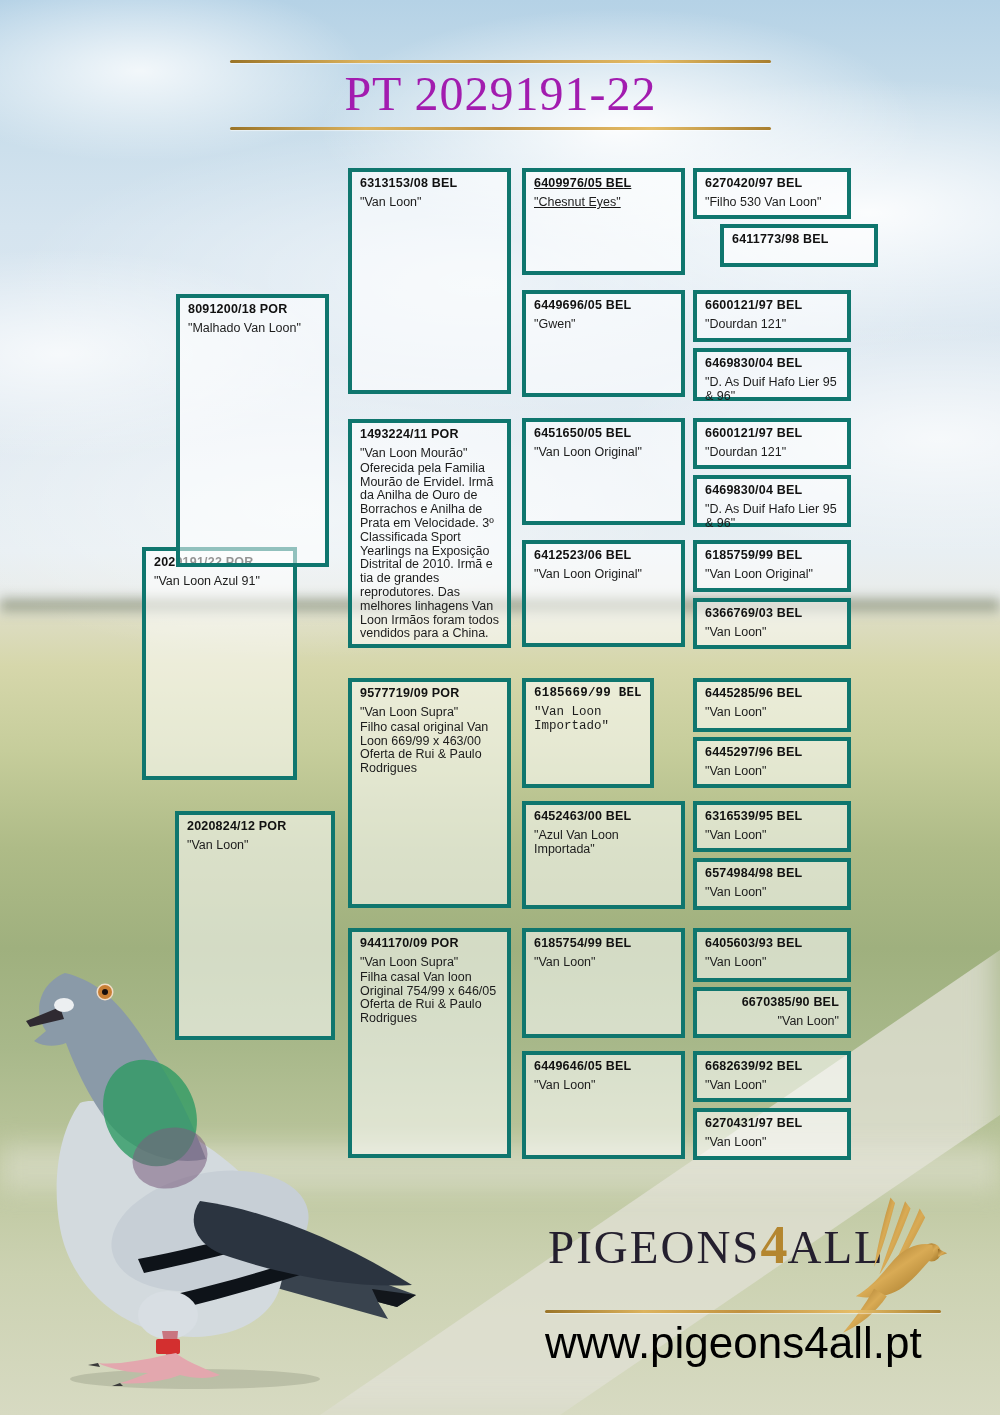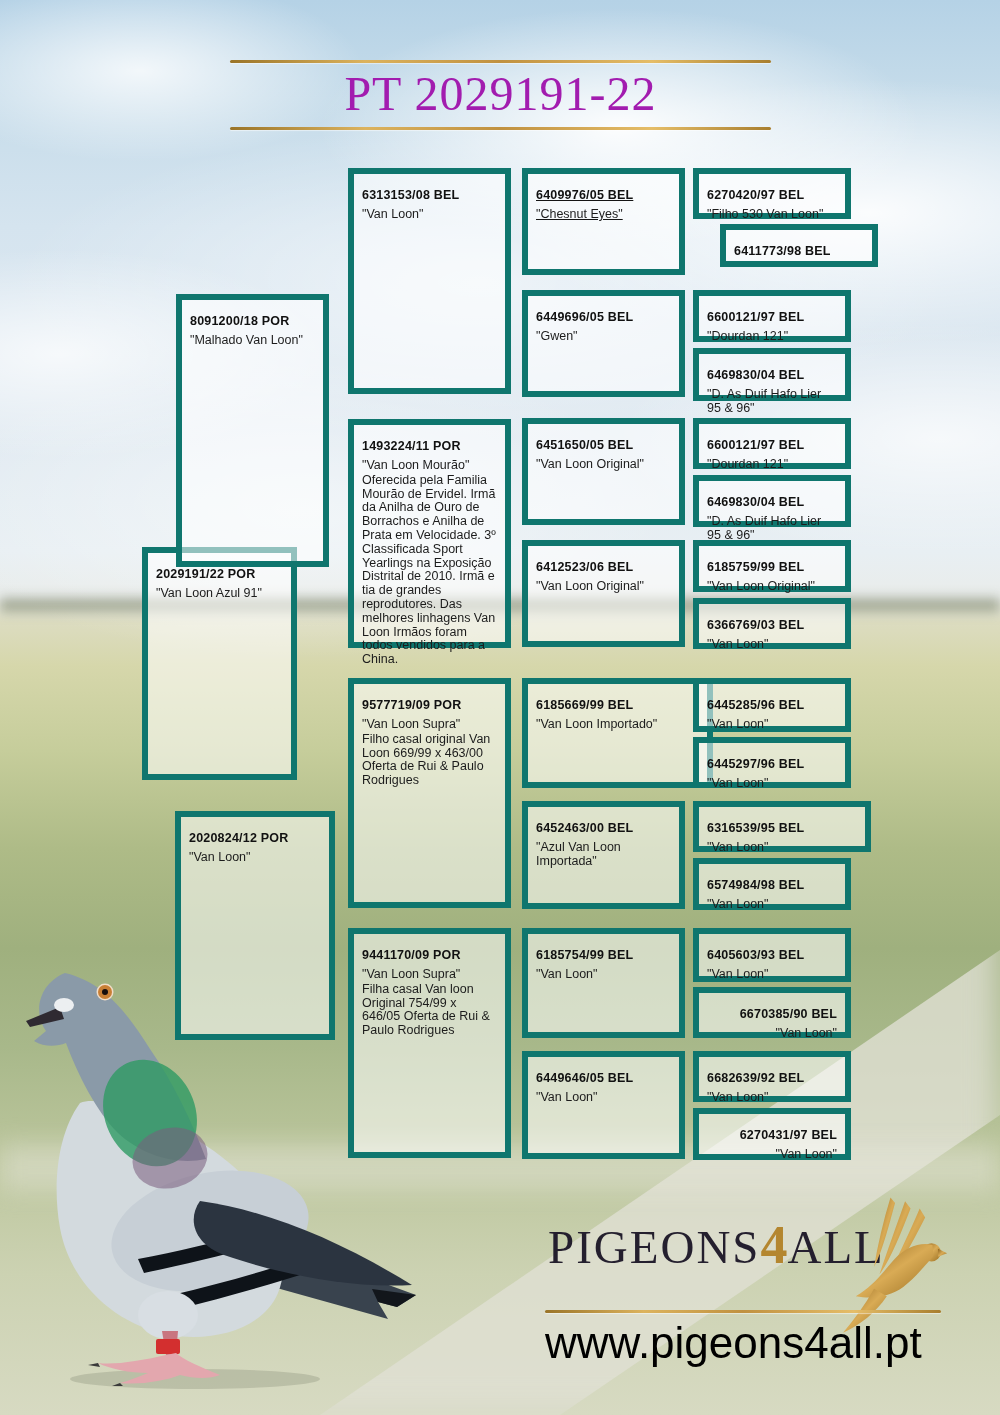--- a/index.html
+++ b/index.html
@@ -25,22 +25,22 @@
   .bg-streak{position:absolute;left:0;top:1145px;width:100%;height:45px;
     background:rgba(230,230,218,.5);filter:blur(12px);}
   
   .title-wrap{position:absolute;left:230px;top:60px;width:541px;}
   .gold-line{height:3px;border-radius:2px;background:
     linear-gradient(90deg,#9a7428,#dcb35e 25%,#c09140 50%,#e5bd68 78%,#a87e2e);
     box-shadow:0 1px 1px rgba(255,255,255,.5);}
   .page-title{margin:6px 0 8px 0;text-align:center;font-family:"Liberation Serif",serif;
     font-weight:normal;font-size:48px;line-height:50px;color:#a21caf;letter-spacing:1px;}
   
-  .pbox{position:absolute;box-sizing:border-box;border:6px solid #0f766e;
-    background:rgba(255,255,255,.55);padding:14px 8px;color:#141414;}
+  .pbox{position:absolute;box-sizing:border-box;border:4px solid #0f766e;
+    background:rgba(255,255,255,.55);padding:4px 8px;color:#141414;}
   .ring{font-size:12.5px;font-weight:bold;line-height:15px;margin-bottom:5px;
     letter-spacing:.2px;color:#111;}
   .pname,.pdesc{font-size:12.5px;line-height:13.8px;color:#1c1c1c;}
   .pname{margin-bottom:1px;}
   
   .logo-row{position:absolute;left:548px;top:1214px;width:330px;text-align:left;
     font-family:"Liberation Serif",serif;color:#241f2e;white-space:nowrap;}
   .logo-main{font-size:47px;letter-spacing:2px;}
   .logo-four{font-size:54px;color:#b4862f;font-weight:bold;letter-spacing:0;}
   .logo-bird{position:absolute;left:843px;top:1192px;}
@@ -108,21 +108,21 @@
     <div class="pname">"Gwen"</div>
   </div>
   <div class="pbox" style="left:522px;top:418px;width:163px;height:107px;">
     <div class="ring">6451650/05 BEL</div>
     <div class="pname">"Van Loon Original"</div>
   </div>
   <div class="pbox" style="left:522px;top:540px;width:163px;height:107px;">
     <div class="ring">6412523/06 BEL</div>
     <div class="pname">"Van Loon Original"</div>
   </div>
-  <div class="pbox" style="left:522px;top:678px;width:191px;height:110px;">
+  <div class="pbox" style="left:522px;top:678px;width:132px;height:110px;font-family:Liberation Mono, monospace;">
     <div class="ring">6185669/99 BEL</div>
     <div class="pname">"Van Loon Importado"</div>
   </div>
   <div class="pbox" style="left:522px;top:801px;width:163px;height:108px;">
     <div class="ring">6452463/00 BEL</div>
     <div class="pname">"Azul Van Loon Importada"</div>
   </div>
   <div class="pbox" style="left:522px;top:928px;width:163px;height:110px;">
     <div class="ring">6185754/99 BEL</div>
     <div class="pname">"Van Loon"</div>
@@ -165,41 +165,41 @@
     <div class="pname">"Van Loon"</div>
   </div>
   <div class="pbox" style="left:693px;top:678px;width:158px;height:54px;">
     <div class="ring">6445285/96 BEL</div>
     <div class="pname">"Van Loon"</div>
   </div>
   <div class="pbox" style="left:693px;top:737px;width:158px;height:51px;">
     <div class="ring">6445297/96 BEL</div>
     <div class="pname">"Van Loon"</div>
   </div>
-  <div class="pbox" style="left:693px;top:801px;width:178px;height:51px;">
+  <div class="pbox" style="left:693px;top:801px;width:158px;height:51px;">
     <div class="ring">6316539/95 BEL</div>
     <div class="pname">"Van Loon"</div>
   </div>
   <div class="pbox" style="left:693px;top:858px;width:158px;height:52px;">
     <div class="ring">6574984/98 BEL</div>
     <div class="pname">"Van Loon"</div>
   </div>
   <div class="pbox" style="left:693px;top:928px;width:158px;height:54px;">
     <div class="ring">6405603/93 BEL</div>
     <div class="pname">"Van Loon"</div>
   </div>
   <div class="pbox" style="left:693px;top:987px;width:158px;height:51px;text-align:right;">
     <div class="ring">6670385/90 BEL</div>
     <div class="pname">"Van Loon"</div>
   </div>
   <div class="pbox" style="left:693px;top:1051px;width:158px;height:51px;">
     <div class="ring">6682639/92 BEL</div>
     <div class="pname">"Van Loon"</div>
   </div>
-  <div class="pbox" style="left:693px;top:1108px;width:158px;height:52px;text-align:right;">
+  <div class="pbox" style="left:693px;top:1108px;width:158px;height:52px;">
     <div class="ring">6270431/97 BEL</div>
     <div class="pname">"Van Loon"</div>
   </div>
 
   <svg class="logo-bird" style="left:20px;top:963px;width:400px;height:430px;position:absolute;" viewBox="0 0 400 430">
     <ellipse cx="175" cy="416" rx="125" ry="10" fill="rgba(70,80,60,0.18)"></ellipse>
     <path d="M240,275 L396,332 L377,344 L358,339 L368,356 L246,322 Z" fill="#39434e"></path>
     <path d="M352,326 L396,332 L377,344 L358,339 Z" fill="#12161b"></path>
     <path d="M60,140 C38,170 32,220 40,265 C50,320 95,362 150,372 C200,380 245,362 258,330 C270,300 262,262 240,232 C215,198 170,168 125,152 C100,143 75,134 60,140 Z" fill="#d3dade"></path>
     <ellipse cx="190" cy="268" rx="100" ry="58" transform="rotate(-12 190 268)" fill="#c7cfd6"></ellipse>

